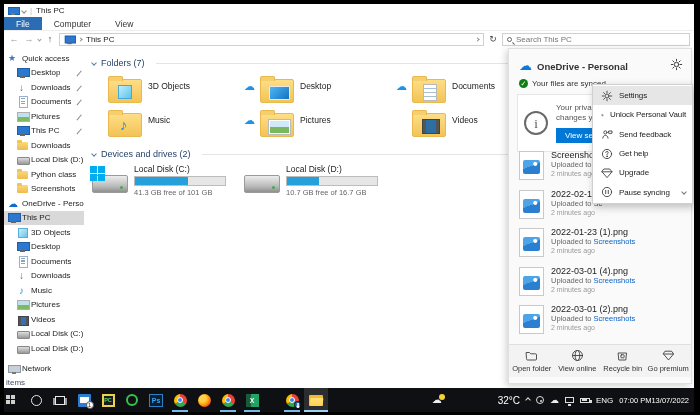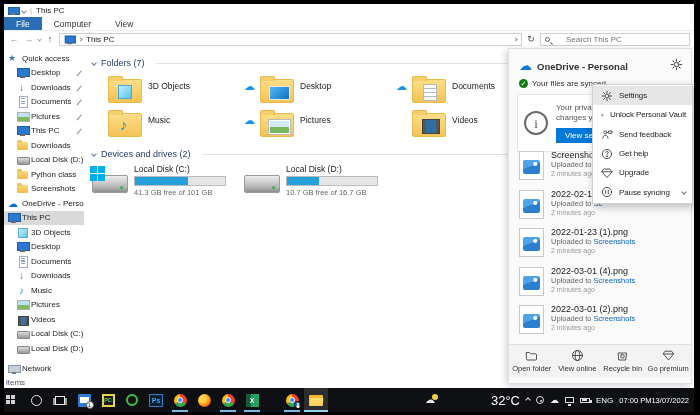--- a/index.html
+++ b/index.html
@@ -21,21 +21,21 @@
   .rtab.file { background:#2a6db5; color:#fff; }
 
   
   .addr-row { height:16px; display:flex; align-items:center; gap:3px; padding:0 4px; }
   .nav-arrow { font-size:9px; color:#999; width:12px; text-align:center; }
   .nav-arrow.up { color:#444; }
   .addr-field { flex:1; height:13px; border:1px solid #d0d0d0; display:flex; align-items:center; gap:4px; padding:0 4px; font-size:8px; color:#222; background:#fff; }
   .addr-field .chev { color:#888; width:3px; height:3px; transform:rotate(-45deg); }
   .addr-dd { margin-left:auto; color:#888; }
   .refresh { font-size:9px; color:#444; width:12px; text-align:center; }
-  .search-field { width:150px; height:13px; border:1px solid #d0d0d0; display:flex; align-items:center; gap:16px; padding:4px 4px; background:#fff; }
+  .search-field { width:188px; height:13px; border:1px solid #d0d0d0; display:flex; align-items:center; gap:4px; padding:4px 4px; background:#fff; }
   .mag { width:5px; height:5px; border:1px solid #666; border-radius:50%; position:relative; flex:none; }
   .mag::after { content:""; position:absolute; width:3px; height:1px; background:#666; left:4px; top:5px; transform:rotate(45deg); }
   .search-input { border:none; outline:none; font-size:8px; width:100%; background:transparent; font-family:"Liberation Sans",sans-serif; }
 
   
   .wbody { position:absolute; top:44px; left:0; right:0; bottom:12px; display:flex; }
   .sidebar { width:80px; padding-top:3px; overflow:hidden; flex:none; }
   .srow { height:14.5px; display:flex; align-items:center; gap:3px; padding-left:4px; font-size:8px; color:#222; white-space:nowrap; }
   .srow.lvl1 { padding-left:13px; }
   .srow.sel { background:#d9d9d9; }
@@ -151,21 +151,21 @@
   .av-badge::after { content:""; position:absolute; left:2px; top:1px; width:2px; height:2px; background:#fff; border-radius:50%; box-shadow:0 2.5px 0 .5px #fff; }
   .tb-firefox { width:13px; height:13px; border-radius:50%; background:radial-gradient(circle at 35% 35%, #ffd24a 0 28%, #ff9500 55%, #e3364e 80%, #7542c1); }
   .tb-excel { width:13px; height:13px; background:linear-gradient(90deg,#185c37 0 5px,#21a366 5px); color:#fff; font-size:7px; font-weight:bold; text-align:center; line-height:13px; }
   .tb-explorer { width:14px; height:11px; position:relative; }
   .tb-explorer::before { content:""; position:absolute; inset:0; background:#f7b92c; border-radius:1px; }
   .tb-explorer::after { content:""; position:absolute; left:1px; top:3px; right:0; bottom:0; background:linear-gradient(180deg,#ffe07a,#ffcf4d); border-radius:1px; transform:skewX(-6deg); }
   .tray { margin-left:auto; display:flex; align-items:center; gap:6px; padding-right:5px; }
   .wicon { position:relative; width:14px; height:12px; flex:none; }
   .wicon::before { content:""; position:absolute; left:7px; top:0; width:6px; height:6px; background:#f8d03c; border-radius:50%; }
   .wicon::after { content:"☁"; position:absolute; left:0; top:0; color:#ececec; font-size:10px; }
-  .temp { font-size:13px; color:#fff;margin-left:46px; }
+  .temp { font-size:10px; color:#fff;margin-left:46px; }
   .chup { width:4px; height:4px; border-left:1.2px solid #ddd; border-top:1.2px solid #ddd; transform:rotate(45deg); }
   .trc { width:8px; height:8px; border:1px solid #ddd; border-radius:50%; position:relative; }
   .trc::after { content:""; position:absolute; left:2.5px; top:2.5px; width:2px; height:2px; background:#ddd; border-radius:50%; }
   .tr-cloud { color:#ececec; font-size:9px; line-height:9px; }
   .net { width:9px; height:6px; border:1px solid #ddd; position:relative; }
   .net::after { content:""; position:absolute; left:2px; top:6px; width:3px; height:1.5px; background:#ddd; }
   .batt { width:10px; height:5px; border:1px solid #ddd; position:relative; }
   .batt::before { content:""; position:absolute; left:.5px; top:.5px; bottom:.5px; width:70%; background:#ddd; }
   .batt::after { content:""; position:absolute; right:-2.5px; top:1px; width:1.5px; height:3px; background:#ddd; }
   .lang { font-size:8px; color:#fff; }

